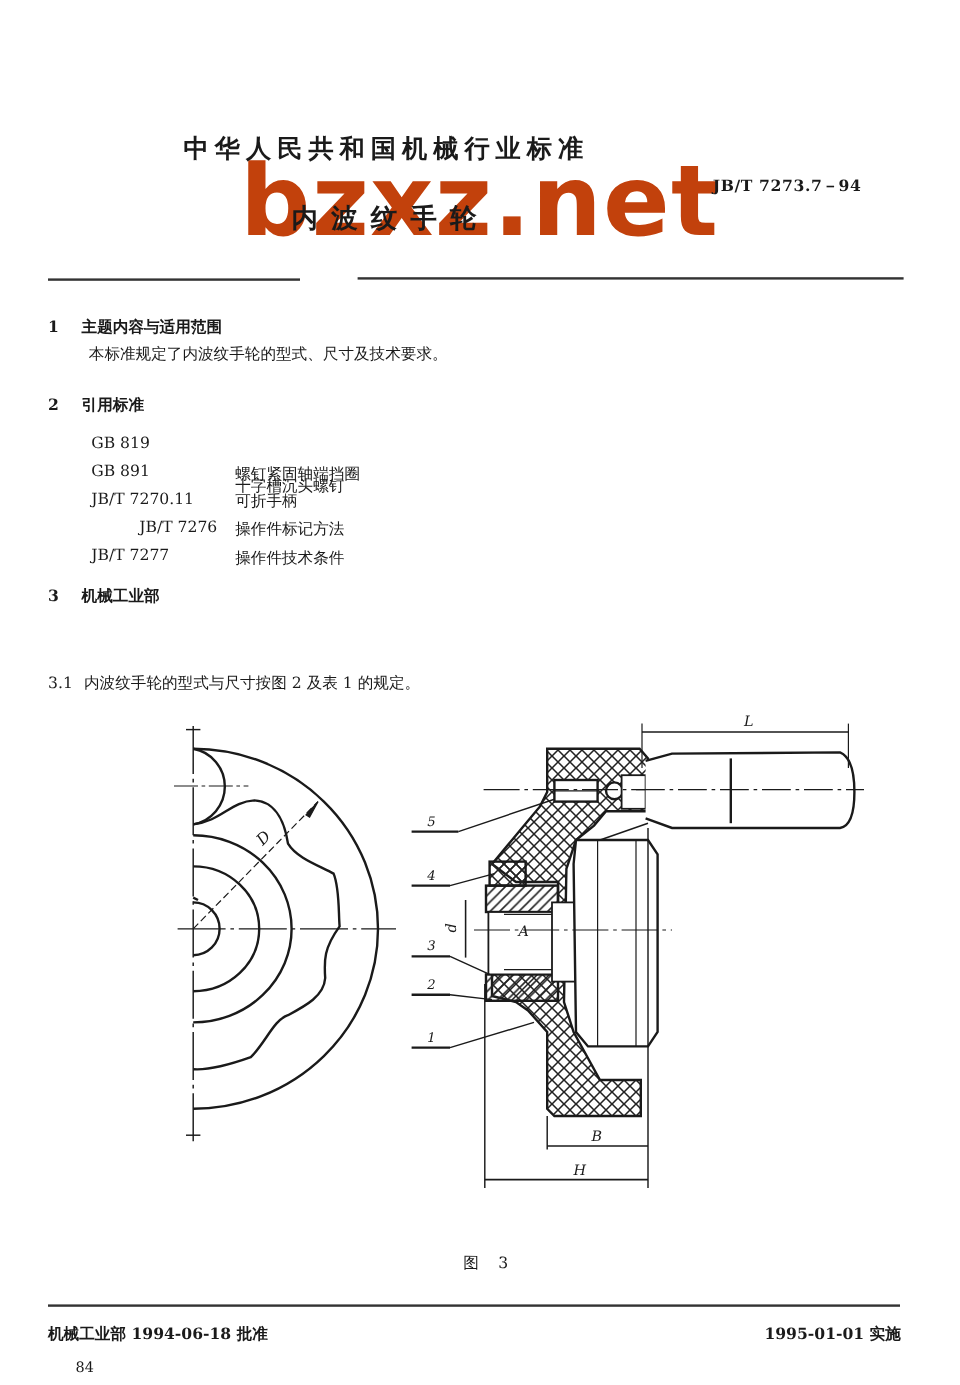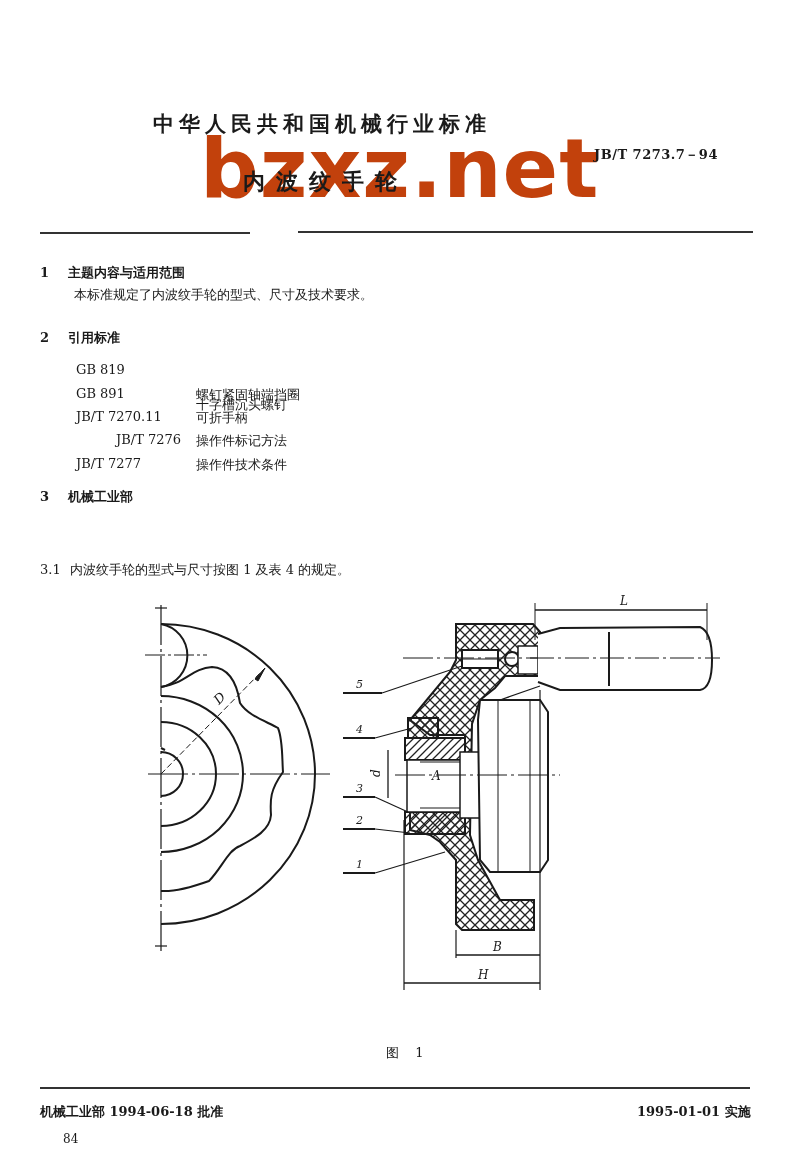--- a/index.html
+++ b/index.html
@@ -64,21 +64,21 @@
   <div>
     <span class="ref-code" style="top:456px;">JB/T 7277</span>
     <span class="ref-name" style="top:456px;">操作件技术条件</span>
   </div>
 </div>
 
 <div class="abs sec-h" style="left:40px; top:488px;">
   <span class="sec-num">3</span><span>机械工业部</span>
 </div>
 <div class="abs body-t" style="left:40px; top:522px;">
-  <span style="display:inline-block; width:30px; font-weight:normal;margin-top:40px;">3.1</span><span>内波纹手轮的型式与尺寸按图 1 及表 4 的规定。</span>
+  <span style="display:inline-block; width:30px; font-weight:normal;margin-top:40px;">3.1</span><span>内波纹手轮的型式与尺寸按图 2 及表 1 的规定。</span>
 </div>
 
 <svg class="abs" style="left:0; top:0;" width="800" height="1154" viewBox="0 0 800 1154">
   <defs>
     <pattern id="xhatch" width="10" height="10" patternUnits="userSpaceOnUse">
       <path d="M0,0 L10,10 M10,0 L0,10" stroke="#222" stroke-width="1.3"></path>
     </pattern>
     <pattern id="lhatch" width="8" height="8" patternUnits="userSpaceOnUse">
       <path d="M0,8 L8,0 M-2,2 L2,-2 M6,10 L10,6" stroke="#222" stroke-width="1.3"></path>
     </pattern>
@@ -178,19 +178,19 @@
     <line x1="343" y1="829" x2="375" y2="829" stroke-width="2"></line>
     <line x1="375" y1="829" x2="410" y2="833"></line>
     <text x="356" y="824" font-size="11" fill="#1a1a1a" stroke="none">2</text>
 
     <line x1="343" y1="873" x2="375" y2="873" stroke-width="2"></line>
     <line x1="375" y1="873" x2="445" y2="852"></line>
     <text x="356" y="868" font-size="11" fill="#1a1a1a" stroke="none">1</text>
   </g>
 </svg>
 
-<div class="abs caption">图 1</div>
+<div class="abs caption">图 3</div>
 
 <div class="rule" style="left:40px; top:1087px; width:710px;"></div>
 
 <div class="abs foot-left">机械工业部 1994-06-18 批准</div>
 <div class="abs foot-right">1995-01-01 实施</div>
 <div class="abs page-no">84</div>
 
 </body></html>

